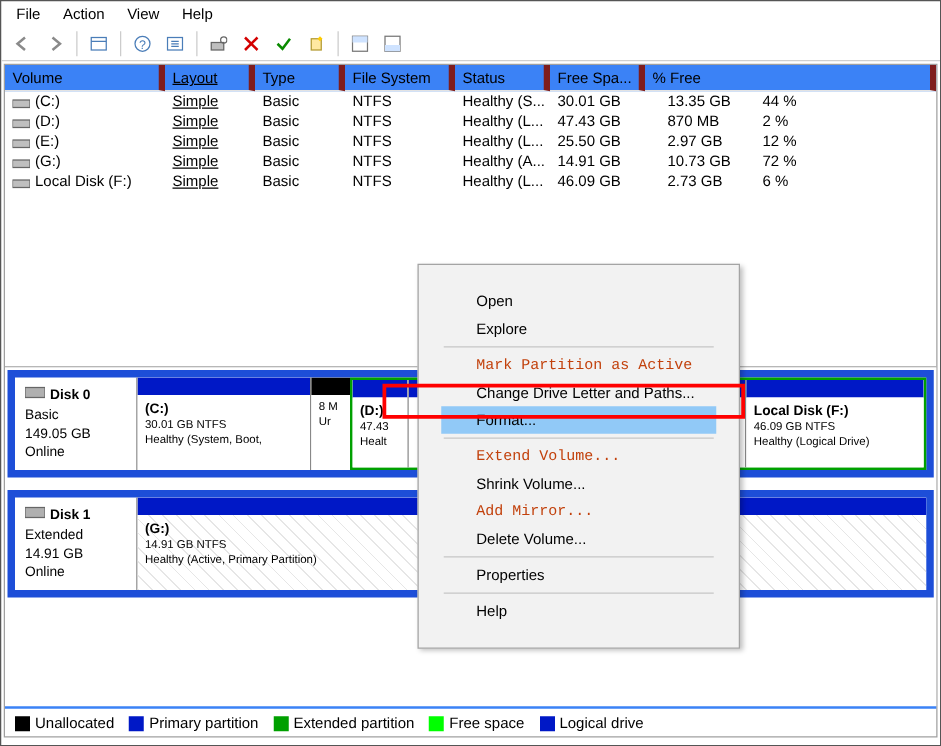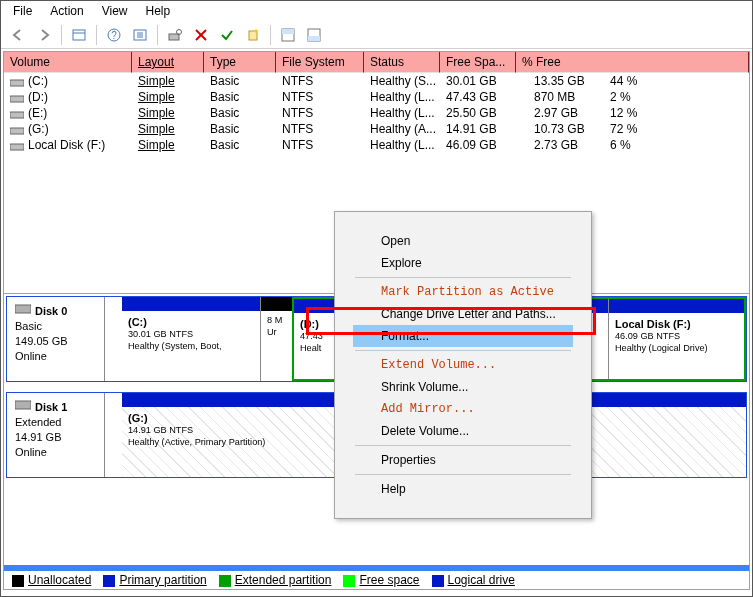--- a/index.html
+++ b/index.html
@@ -12,55 +12,55 @@
   .sys-btn { width: 46px; display: flex; align-items: center; justify-content: center; font-size: 13px; font-family: "Segoe UI", sans-serif; }
   .menubar { height: 20px; display: flex; align-items: center; padding: 0 4px; gap: 2px; }
   .menubar .menu-item { padding: 1px 8px; }
   .toolbar { height: 28px; display: flex; align-items: center; padding: 0 6px; gap: 4px; border-bottom: 1px solid #d0d0d0; }
   .tool-btn { width: 22px; height: 22px; display: flex; align-items: center; justify-content: center; border: 1px solid transparent; }
   .tool-sep { width: 1px; height: 20px; background: #ccc; margin: 0 2px; }
   .content { flex: 1; display: flex; flex-direction: column; border: 1px solid #a0a0a0; margin: 2px; min-height: 0; }
   
   .vol-table { height: 242px; border-bottom: 1px solid #a0a0a0; overflow: hidden; font-size: 12px; }
   .vol-head { display: flex; background: #fff; }
-  .vol-head .th { border-right: 1px solid #7f1d1d; border-bottom: 1px solid #e3e3e3; padding: 3px 6px; text-align: left; font-weight: normal; background: #fca5a5; overflow: hidden; white-space: nowrap; }
+  .vol-head .th { border-right: 5px solid #7f1d1d; border-bottom: 1px solid #e3e3e3; padding: 3px 6px; text-align: left; font-weight: normal; background: #3b82f6; overflow: hidden; white-space: nowrap; }
   .vol-body .tr { display: flex; }
   .vol-body .td { padding: 1px 6px; overflow: hidden; white-space: nowrap; }
   .col-vol { width: 128px; }
   .col-layout { width: 72px; text-decoration: underline; }
   .col-type { width: 72px; }
   .col-fs { width: 88px; }
   .col-status { width: 76px; }
   .col-cap { width: 88px; }
   .col-free { width: 76px; }
   .col-pct { width: 64px; flex: 1; }
   .vol-icon { display: inline-block; width: 14px; height: 10px; margin-right: 4px; vertical-align: middle; }
   .vol-icon svg { width: 14px; height: 10px; }
   
   .graph-pane { flex: 1; overflow: hidden; background: #fff; padding: 2px; }
-  .disk-row { display: flex; height: 86px; border: 1px solid #1d4ed8; margin-bottom: 10px; gap: 17px; }
+  .disk-row { display: flex; height: 86px; border: 6px solid #1d4ed8; margin-bottom: 10px; }
   .disk-label { width: 98px; border-right: 1px solid #888; padding: 6px 8px; font-size: 11px; line-height: 1.35; display: flex; flex-direction: column; }
   .disk-label .disk-name { font-weight: bold; display: flex; align-items: center; gap: 4px; }
   .disk-track { flex: 1; display: flex; }
   .part { border-left: 1px solid #888; display: flex; flex-direction: column; font-size: 11px; overflow: hidden; }
   .part:first-child { border-left: none; }
   .part-bar { height: 14px; background: #0018c6; }
   .part-body { flex: 1; padding: 4px 6px; background: #fff; line-height: 1.3; }
   .part-body.hatched {
     background-image:
       repeating-linear-gradient(45deg, #e6e6e6 0 1px, transparent 1px 8px);
   }
   .part.extended-wrap { border: 2px solid #00a000; padding: 0; flex-direction: row; border-left: 2px solid #00a000; }
   .part.extended-wrap .part { border-left: 1px solid #888; }
   .part.extended-wrap .part:first-child { border-left: none; }
   .bar-black { background: #000; }
   .part small { display:block; }
   .part-title { font-weight: bold; }
   
-  .legend { height: 24px; border-top: 6px solid #3b82f6; display: flex; align-items: center; gap: 12px; padding: 0 8px; font-size: 12px; text-decoration: underline; }
+  .legend { height: 24px; border-top: 2px solid #3b82f6; display: flex; align-items: center; gap: 12px; padding: 0 8px; font-size: 12px; }
   .legend .sw { width: 12px; height: 12px; display: inline-block; margin-right: 4px; vertical-align: middle; }
   
   .context-menu { position: absolute; left: 333px; top: 210px; width: 258px; background: #f2f2f2; border: 1px solid #a4a4a4; box-shadow: 2px 2px 4px rgba(0,0,0,0.25); padding: 18px; font-size: 12px; z-index: 50; }
   .ctx-item { padding: 4px 10px 4px 28px; white-space: nowrap; }
   .ctx-item.disabled { color: #c2410c; font-family: Liberation Mono, monospace; }
   .ctx-item.hover { background: #91c9f7; }
   .ctx-sep { height: 1px; background: #c6c6c6; margin: 3px 2px; }
   .highlight-box { position: absolute; border: 3px solid #ff0000; pointer-events: none; z-index: 60; }
   .statusbar { height: 4px; }
   .disk-icon { width:16px; height:12px; }

